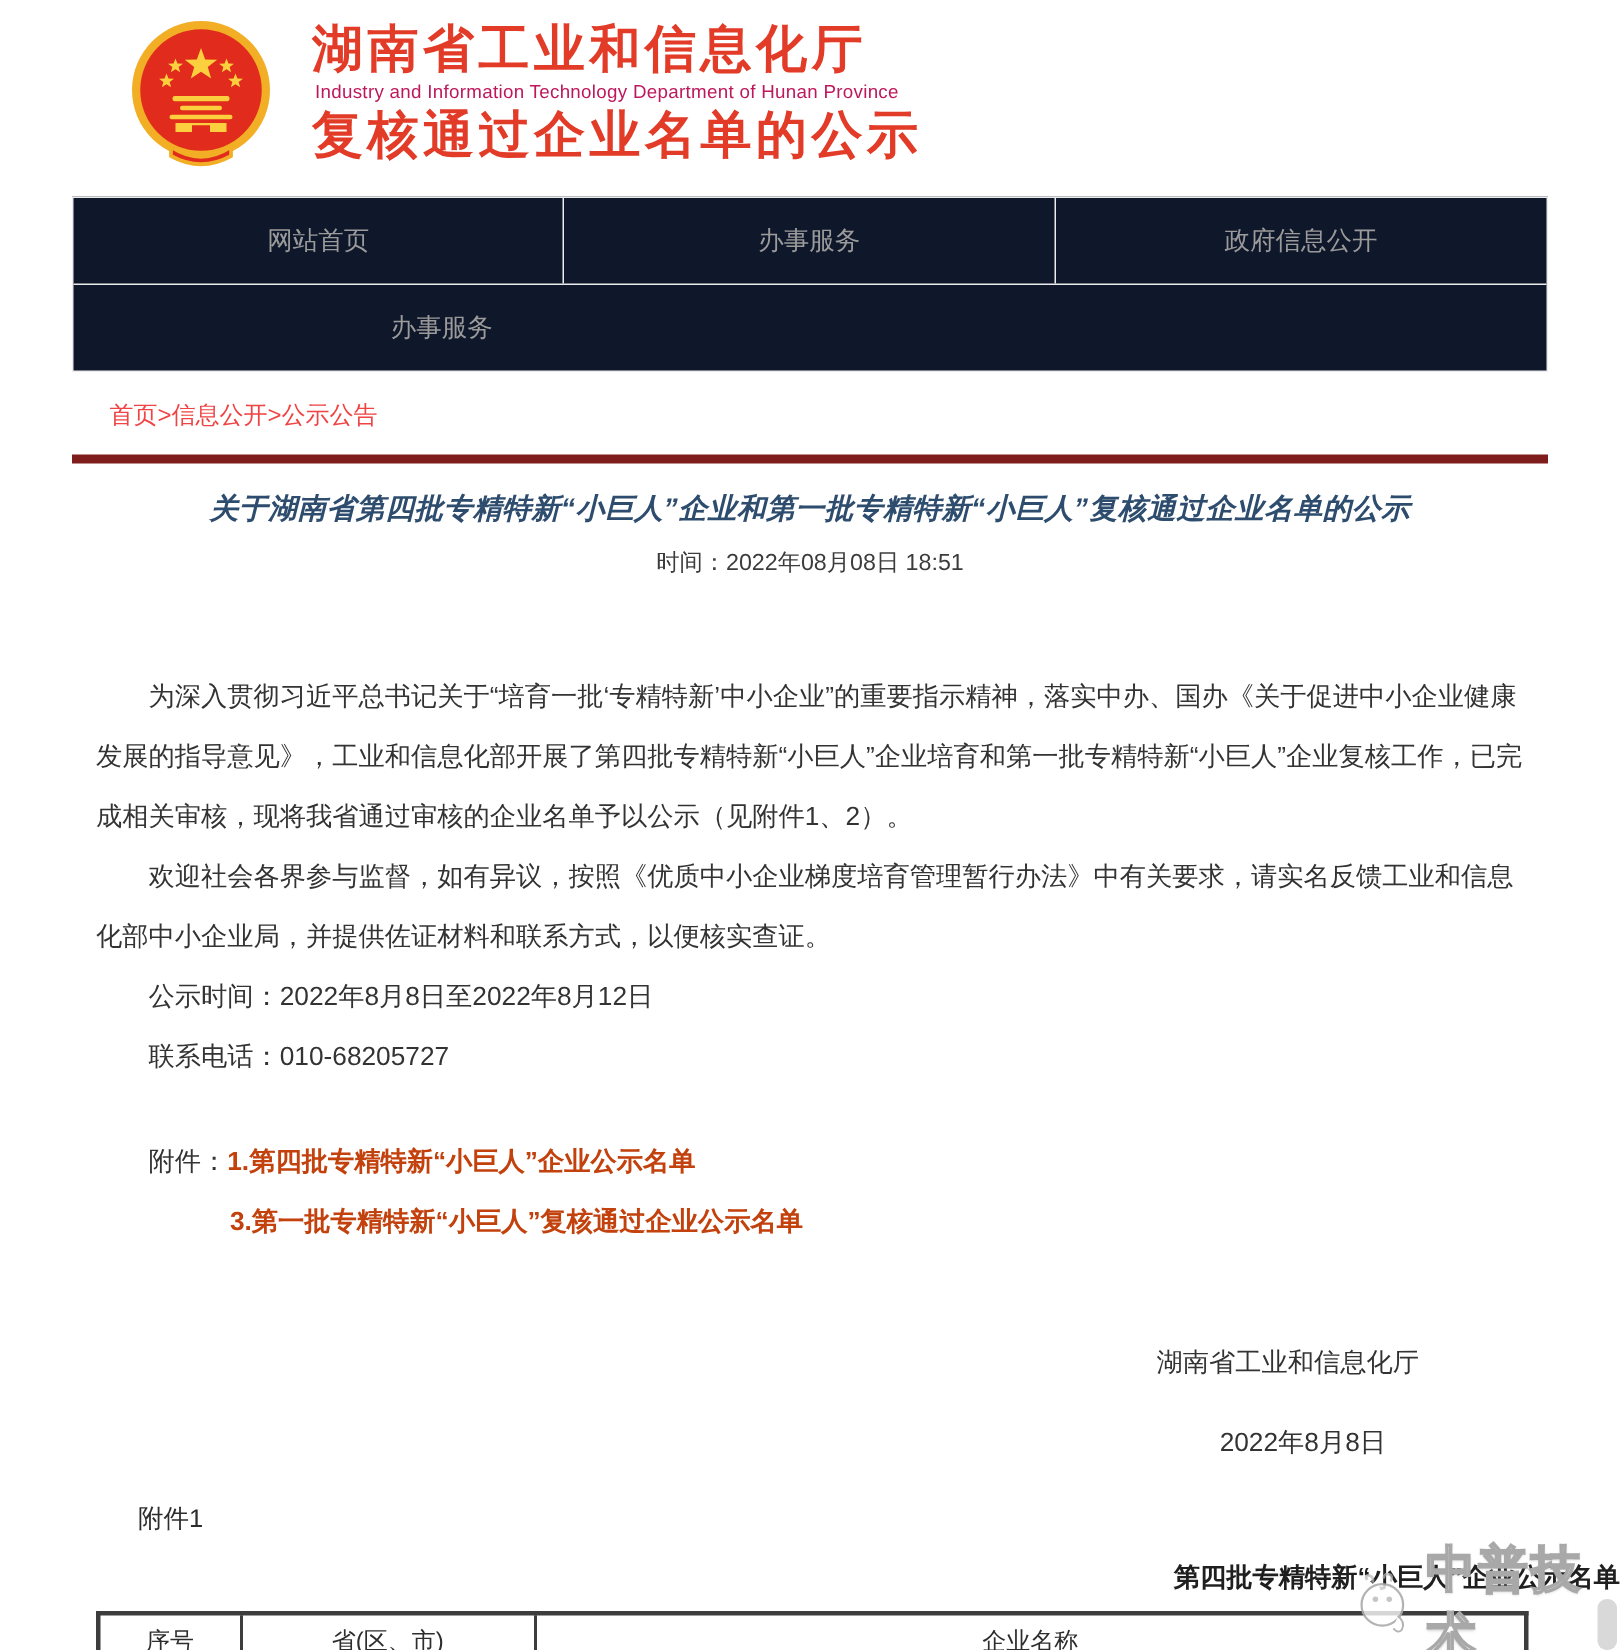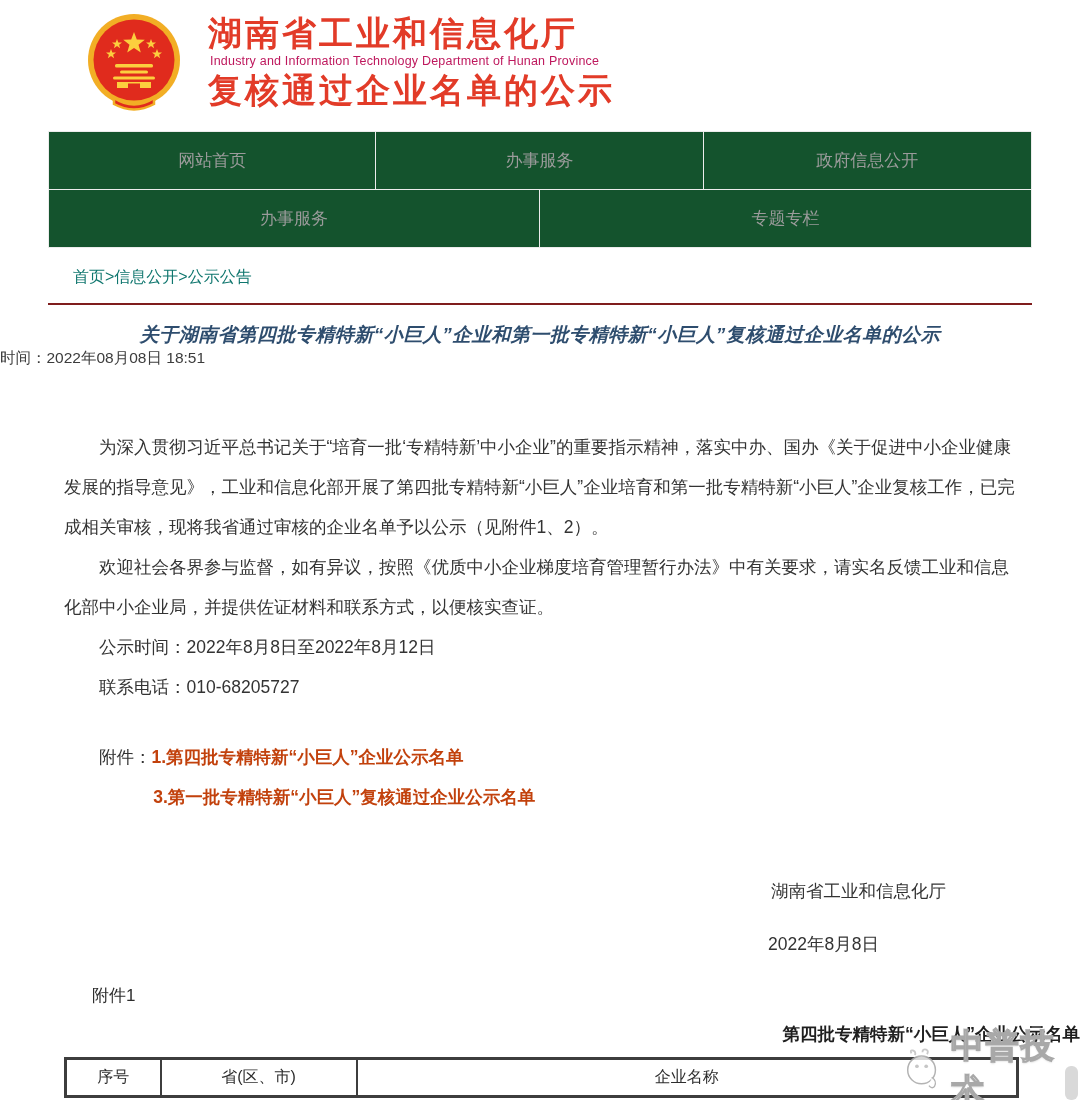--- a/index.html
+++ b/index.html
@@ -9,45 +9,45 @@
     background:#ffffff; color:#333; position:relative; overflow:hidden;
   }
   
   .site-header { display:flex; align-items:flex-start; padding:12px 0 0 84px; height:118px; }
   .emblem { width:100px; height:103px; flex:0 0 auto; }
   .org-block { margin-left:24px; padding-top:2px; }
   .org-cn1 { font-size:34px; font-weight:bold; color:#e23b28; letter-spacing:3px; line-height:38px; }
   .org-en  { font-size:12.5px; color:#be185d; letter-spacing:.2px; line-height:16px; margin:1px 0 2px 2px; }
   .org-cn2 { font-size:34px; font-weight:bold; color:#e23b28; letter-spacing:3px; line-height:38px; }
   
-  .nav { margin:13px 48px 0; border:1px solid #ececec; background:#14532d; }
+  .nav { margin:13px 48px 0; border:1px solid #ececec; background:#0f172a; }
   .nav-row { display:grid; }
   .nav-row.r1 { grid-template-columns:1fr 1fr 1fr; border-bottom:1px solid #ececec; }
   .nav-row.r2 { grid-template-columns:1fr 1fr; }
   .nav-cell {
     height:57px; display:flex; align-items:center; justify-content:center;
     font-size:17px; color:#9b9b9b; border-right:1px solid #ececec; cursor:pointer;
   }
   .nav-cell:last-child { border-right:none; }
   
-  .breadcrumb-bar { margin:0 48px; padding:19px 25px 15px; border-bottom:2px solid #7f1d1d;
-    font-size:16px; color:#0f766e; }
+  .breadcrumb-bar { margin:0 48px; padding:19px 25px 15px; border-bottom:6px solid #7f1d1d;
+    font-size:16px; color:#ef4444; }
   
   .article-title { margin:17px 40px 0; text-align:center; font-size:19px; font-weight:bold;
     color:#2e4d6e; white-space:nowrap; letter-spacing:.5px;font-style:italic; }
-  .article-time { font-size:15.5px; color:#3c3c3c; }
+  .article-time { margin-top:13px; text-align:center; font-size:15.5px; color:#3c3c3c; }
   
   .article-body { margin:58px 64px 0; font-size:17.5px; line-height:40px; color:#333; }
   .article-body p { text-indent:2em; }
   .attach-list { margin-top:30px; }
   .attach-line1 { padding-left:2em; }
   .attach-line2 { padding-left:5.1em; }
   .attach-link { color:#c2410c; cursor:pointer;font-weight:bold; }
   .signature { margin:54px 70px 0 0; text-align:right; font-size:17.5px; color:#333; }
-  .signature .sig-date { margin:13px 67px 0 0; }
+  .signature .sig-date { margin:13px 22px 0 0; }
   
   .annex-label { margin:20px 0 0 92px; font-size:17px; color:#2d2d2d; }
   .annex-table-title { margin-top:15px; text-align:right; font-size:17.5px; font-weight:bold; color:#1f1f1f; }
   table.annex { margin:11px 0 0 64px; width:952px; border-collapse:collapse;
     border:3px solid #3d3d3d; table-layout:fixed; }
   table.annex th, table.annex td { border:2px solid #3d3d3d; font-size:16px; font-weight:normal; color:#2d2d2d; }
   table.annex th { height:38px; text-align:center; background:#fff; }
   .col-no { width:95px; } .col-prov { width:196px; } .col-name { width:661px; }
   
   .watermark { position:absolute; left:904px; top:1024px; display:flex; align-items:center;
@@ -87,21 +87,20 @@
 </div>
 
 <div class="nav">
   <div class="nav-row r1">
     <div class="nav-cell">网站首页</div>
     <div class="nav-cell">办事服务</div>
     <div class="nav-cell">政府信息公开</div>
   </div>
   <div class="nav-row r2">
     <div class="nav-cell">办事服务</div>
-    <div class="nav-cell">专题专栏</div>
   </div>
 </div>
 
 <div class="breadcrumb-bar">首页&gt;信息公开&gt;公示公告</div>
 
 <div class="article-title">关于湖南省第四批专精特新“小巨人”企业和第一批专精特新“小巨人”复核通过企业名单的公示</div>
 <div class="article-time">时间：2022年08月08日 18:51</div>
 
 <div class="article-body">
   <p>为深入贯彻习近平总书记关于“培育一批‘专精特新’中小企业”的重要指示精神，落实中办、国办《关于促进中小企业健康发展的指导意见》，工业和信息化部开展了第四批专精特新“小巨人”企业培育和第一批专精特新“小巨人”企业复核工作，已完成相关审核，现将我省通过审核的企业名单予以公示（见附件1、2）。</p>

